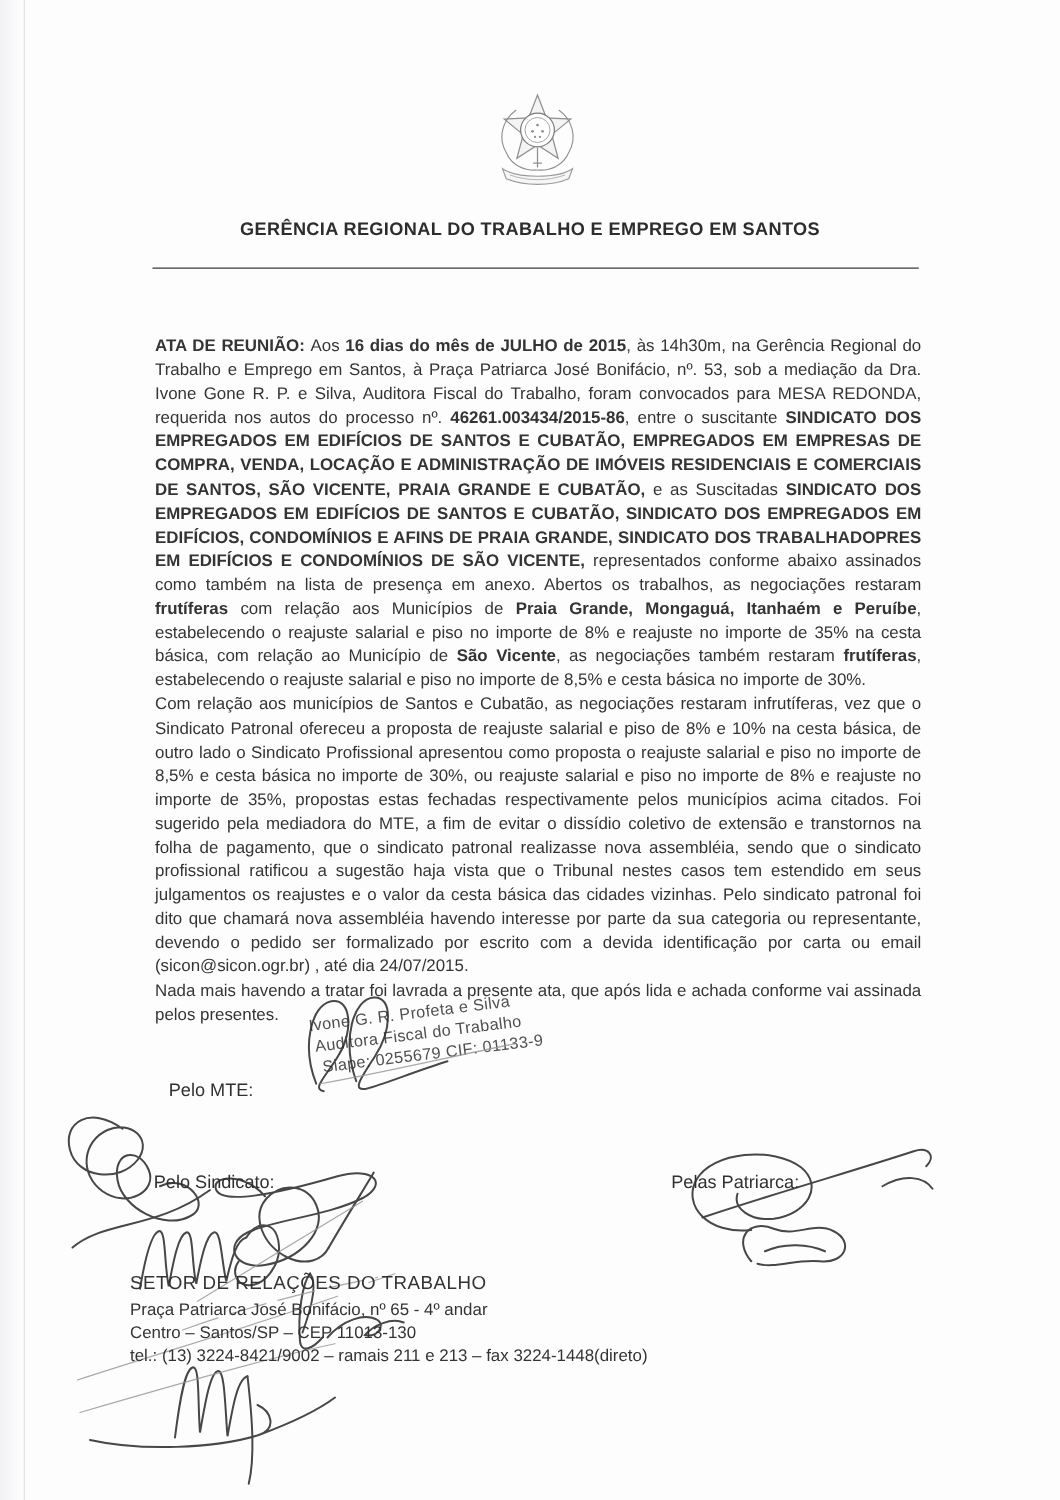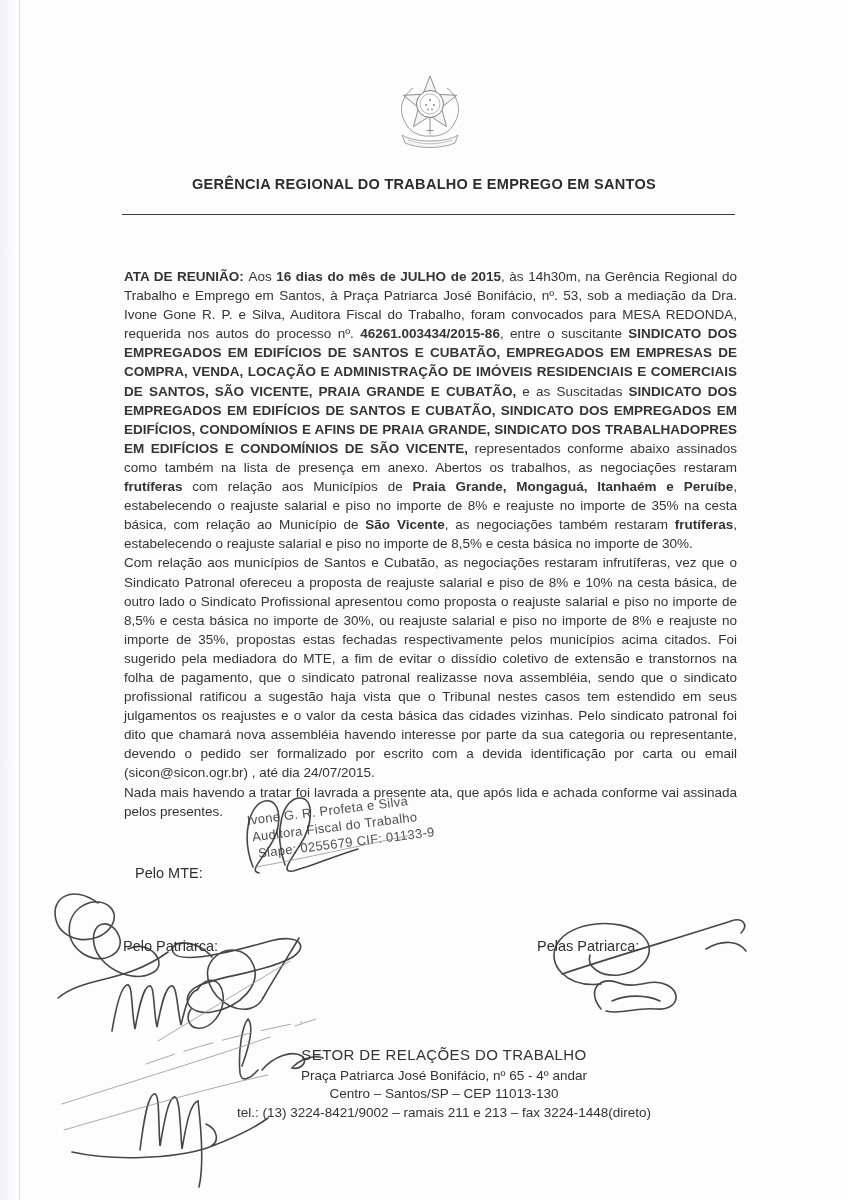--- a/index.html
+++ b/index.html
@@ -29,22 +29,22 @@
   .lbl-suscitadas{left:537px;top:910px;}
   
   .stamp{position:absolute;left:246px;top:812px;transform:rotate(-7deg);
       transform-origin:left top;font-size:13px;line-height:17px;color:#4f4f4f;
       letter-spacing:.3px;white-space:nowrap;}
   .stamp .s2{margin-left:3px;}
   .stamp .s3{margin-left:7px;}
   
   .sig-svg{position:absolute;left:0;top:0;width:848px;height:1200px;}
   
-  .footer{position:absolute;left:104px;top:1018px;width:680px;text-align:center;
-      color:#333;line-height:18.5px;margin-top:28px;}
+  .footer{position:absolute;left:104px;top:1018px;width:680px;text-align:left;
+      color:#333;line-height:18.5px;}
   .footer .f1{font-size:15px;letter-spacing:.4px;margin-bottom:2px;}
   .footer .fx{font-size:13.5px;}
 </style>
 </head>
 <body>
 
 <div class="page">
 
   <div class="scan-edge-left"></div>
   <div class="scan-line"></div>
@@ -70,21 +70,21 @@
   <div class="title2">GERÊNCIA REGIONAL DO TRABALHO E EMPREGO EM SANTOS</div>
   <div class="header-rule"></div>
 
   <div class="bodytext">
     <p><span class="b">ATA DE REUNIÃO: </span><span>Aos </span><span class="b">16 dias do mês de JULHO de 2015</span><span>, às 14h30m, na Gerência Regional do Trabalho e Emprego em Santos, à Praça Patriarca José Bonifácio, nº. 53, sob a mediação da Dra. Ivone Gone R. P. e Silva, Auditora Fiscal do Trabalho, foram convocados para MESA REDONDA, requerida nos autos do processo nº. </span><span class="b">46261.003434/2015-86</span><span>, entre o suscitante </span><span class="b">SINDICATO DOS EMPREGADOS EM EDIFÍCIOS DE SANTOS E CUBATÃO, EMPREGADOS EM EMPRESAS DE COMPRA, VENDA, LOCAÇÃO E ADMINISTRAÇÃO DE IMÓVEIS RESIDENCIAIS E COMERCIAIS DE SANTOS, SÃO VICENTE, PRAIA GRANDE E CUBATÃO,</span><span> e as Suscitadas </span><span class="b">SINDICATO DOS EMPREGADOS EM EDIFÍCIOS DE SANTOS E CUBATÃO, SINDICATO DOS EMPREGADOS EM EDIFÍCIOS, CONDOMÍNIOS E AFINS DE PRAIA GRANDE, SINDICATO DOS TRABALHADOPRES EM EDIFÍCIOS E CONDOMÍNIOS DE SÃO VICENTE,</span><span> representados conforme abaixo assinados como também na lista de presença em anexo. Abertos os trabalhos, as negociações restaram </span><span class="b">frutíferas</span><span> com relação aos Municípios de </span><span class="b">Praia Grande, Mongaguá, Itanhaém e Peruíbe</span><span>, estabelecendo o reajuste salarial e piso no importe de 8% e reajuste no importe de 35% na cesta básica, com relação ao Município de </span><span class="b">São Vicente</span><span>, as negociações também restaram </span><span class="b">frutíferas</span><span>, estabelecendo o reajuste salarial e piso no importe de 8,5% e cesta básica no importe de 30%.</span></p>
     <p><span>Com relação aos municípios de Santos e Cubatão, as negociações restaram infrutíferas, vez que o Sindicato Patronal ofereceu a proposta de reajuste salarial e piso de 8% e 10% na cesta básica, de outro lado o Sindicato Profissional apresentou como proposta o reajuste salarial e piso no importe de 8,5% e cesta básica no importe de 30%, ou reajuste salarial e piso no importe de 8% e reajuste no importe de 35%, propostas estas fechadas respectivamente pelos municípios acima citados. Foi sugerido pela mediadora do MTE, a fim de evitar o dissídio coletivo de extensão e transtornos na folha de pagamento, que o sindicato patronal realizasse nova assembléia, sendo que o sindicato profissional ratificou a sugestão haja vista que o Tribunal nestes casos tem estendido em seus julgamentos os reajustes e o valor da cesta básica das cidades vizinhas. Pelo sindicato patronal foi dito que chamará nova assembléia havendo interesse por parte da sua categoria ou representante, devendo o pedido ser formalizado por escrito com a devida identificação por carta ou email (sicon@sicon.ogr.br) , até dia 24/07/2015.</span></p>
     <p><span>Nada mais havendo a tratar foi lavrada a presente ata, que após lida e achada conforme vai assinada pelos presentes.</span></p>
   </div>
 
   <div class="sig-label lbl-mte">Pelo MTE:</div>
-  <div class="sig-label lbl-suscitante">Pelo Patriarca:</div>
+  <div class="sig-label lbl-suscitante">Pelo Sindicato:</div>
   <div class="sig-label lbl-suscitadas">Pelas Patriarca:</div>
 
   <div class="stamp">
     <div class="s1">Ivone G. R. Profeta e Silva</div>
     <div class="s2">Auditora Fiscal do Trabalho</div>
     <div class="s3">Siape: 0255679 CIF: 01133-9</div>
   </div>
 
   <svg class="sig-svg" viewBox="0 0 848 1200" aria-hidden="true">
     <g fill="none" stroke="#2e2e2e" stroke-width="1.6" stroke-linecap="round" opacity="0.88">

